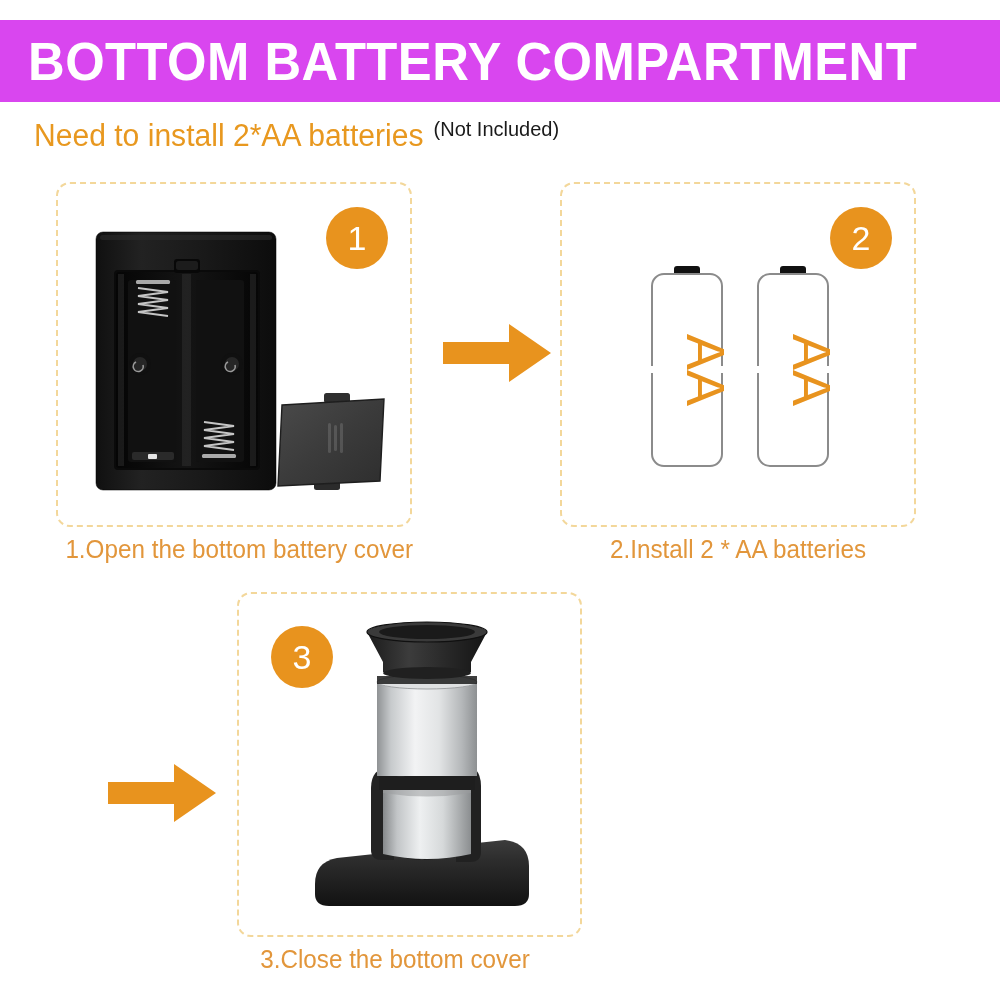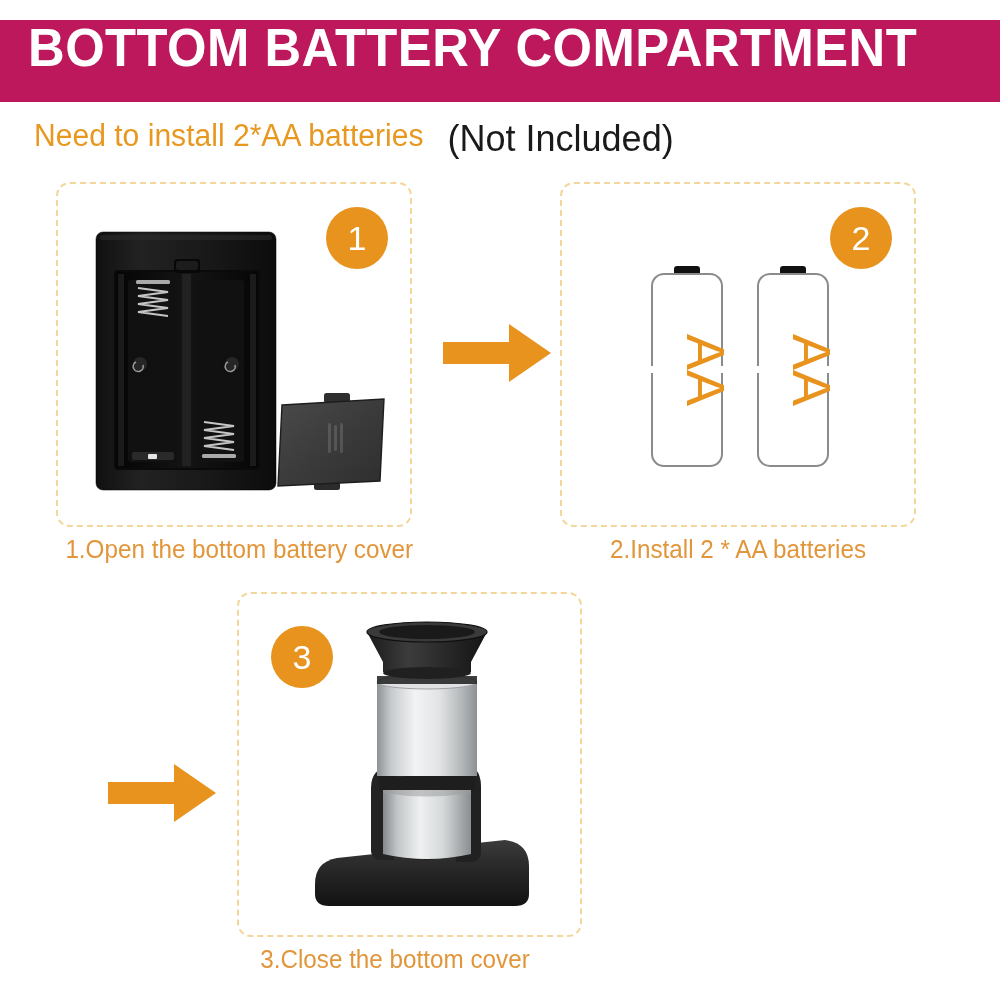--- a/index.html
+++ b/index.html
@@ -16,23 +16,23 @@
     -webkit-font-smoothing: antialiased;
   }
 
   
   .header-banner {
     position: absolute;
     left: 0;
     top: 20px;
     width: 1000px;
     height: 82px;
-    background: #be185d;
+    background: #d946ef;
     display: flex;
-    align-items: flex-start;
+    align-items: center;
   }
   .header-title {
     color: #ffffff;
     font-family: "Liberation Sans Narrow", "Liberation Sans", sans-serif;
     font-size: 54px;
     font-weight: bold;
     letter-spacing: 0.5px;
     line-height: 1;
     margin-left: 28px;
     transform: scaleX(0.94);
@@ -51,23 +51,23 @@
   }
   .subtitle-main {
     color: #E8981F;
     font-size: 31px;
     font-weight: normal;
     transform: scaleX(0.97);
     transform-origin: left baseline;
   }
   .subtitle-note {
     color: #1a1a1a;
-    font-size: 36px;
+    font-size: 20px;
     font-weight: normal;
-    margin-left: 18px;
+    margin-left: 4px;
   }
 
   
   .panel {
     position: absolute;
     border: 2px dashed #F3D79A;
     border-radius: 14px;
     background: #ffffff;
     box-sizing: border-box;
   }

